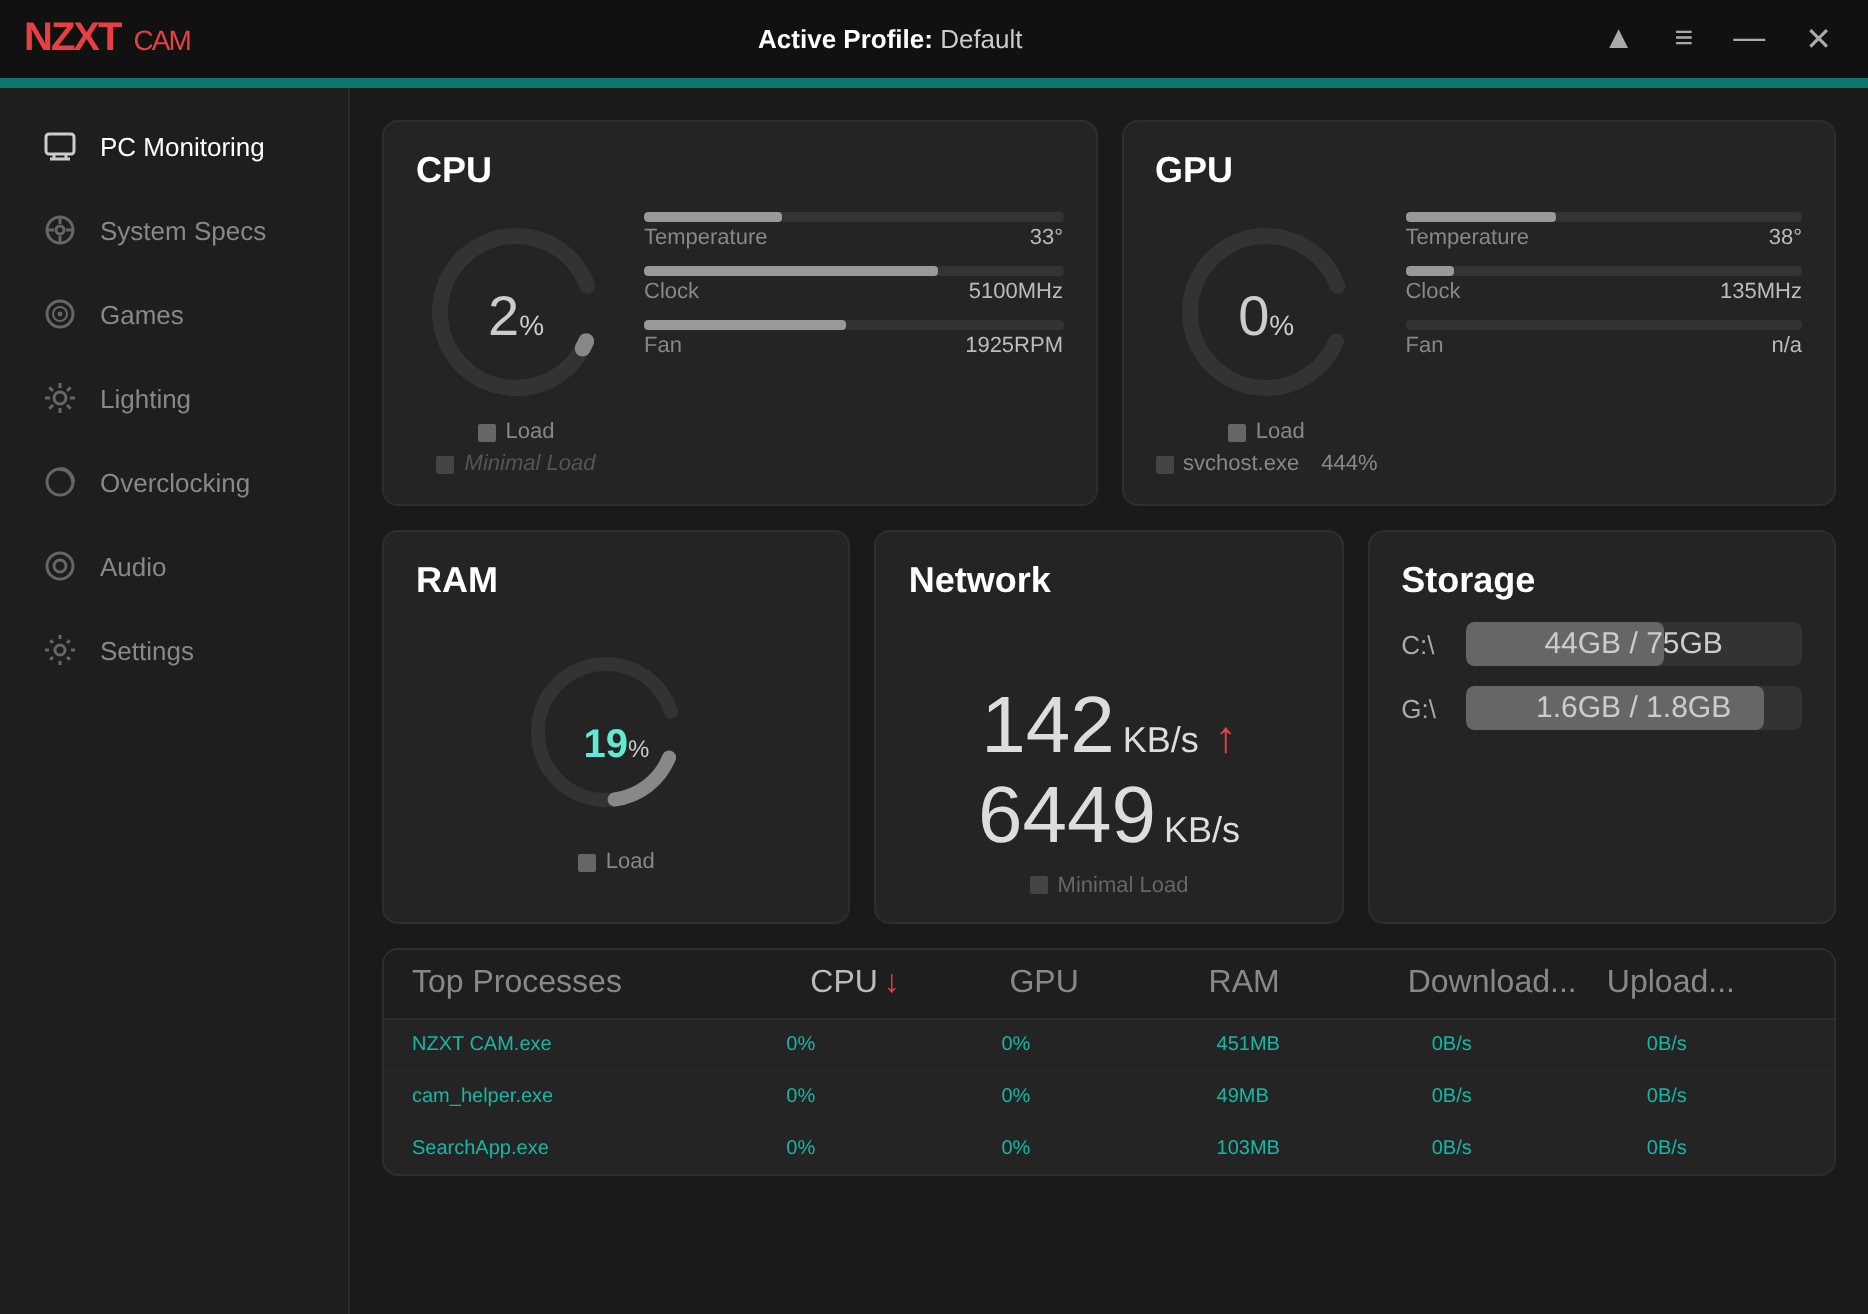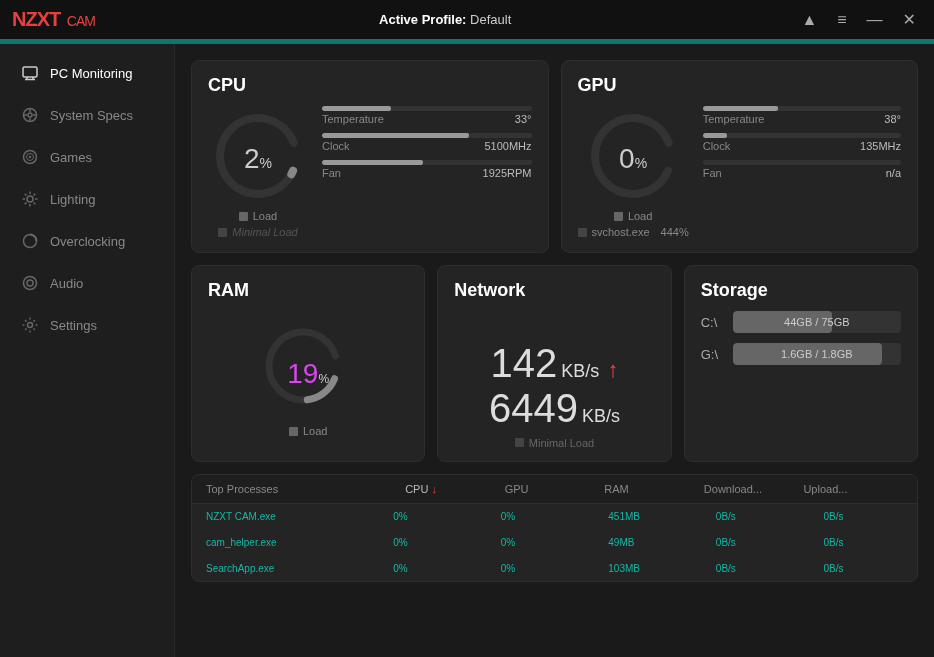--- a/index.html
+++ b/index.html
@@ -190,35 +190,35 @@
     }
     .network-row { display: flex; align-items: baseline; gap: 4px; }
     .network-min-load { font-size: 11px; color: #666; margin-top: 6px; display: flex; align-items: center; gap: 5px; }
 
     
     .storage-inner { display: flex; flex-direction: column; gap: 10px; }
     .storage-drive-row { display: flex; align-items: center; gap: 8px; }
     .drive-label { font-size: 13px; color: #aaa; min-width: 24px; }
     .drive-bar-outer { height: 22px; background: #333; border-radius: 4px; overflow: hidden; flex: 1; position: relative; }
     .drive-bar-inner { height: 100%; background: #555; border-radius: 4px; }
-    .drive-bar-text { position: absolute; top: 50%; left: 50%; transform: translate(-50%, -50%); font-size: 11px; color: #ccc; white-space: nowrap; }
+    .drive-bar-text { position: absolute; top: 50%; left: 50%; transform: translate(-50%, -50%); font-size: 15px; color: #ccc; white-space: nowrap; }
 
     
     .processes-table {
       background: #242424;
       border-radius: 8px;
       border: 1px solid #2e2e2e;
       overflow: hidden;
     }
     .table-header {
       display: grid;
       grid-template-columns: 2fr 1fr 1fr 1fr 1fr 1fr;
       background: #1e1e1e;
       padding: 8px 14px;
-      font-size: 11px;
+      font-size: 16px;
       color: #888;
       border-bottom: 1px solid #2e2e2e;
     }
     .table-header .col { display: flex; align-items: center; gap: 3px; }
     .table-header .col.sortable { color: #bbb; cursor: pointer; }
     .table-row {
       display: grid;
       grid-template-columns: 2fr 1fr 1fr 1fr 1fr 1fr;
       padding: 7px 14px;
       font-size: 10px;
@@ -461,21 +461,21 @@
       <div class="card">
         <div class="card-title">RAM</div>
         <div style="display:flex;align-items:center;justify-content:center;padding:10px 0;">
           <div class="gauge-area">
             <div class="gauge-container">
               <svg width="90" height="90" viewBox="0 0 90 90">
                 <circle cx="45" cy="45" r="34" fill="none" stroke="#333" stroke-width="7" stroke-dasharray="190 27" stroke-dashoffset="-13" stroke-linecap="round"></circle>
                 <circle cx="45" cy="45" r="34" fill="none" stroke="#888" stroke-width="7" stroke-dasharray="36 181" stroke-dashoffset="-13" stroke-linecap="round"></circle>
               </svg>
               <div style="position:absolute;top:50%;left:50%;transform:translate(-50%,-42%);text-align:center;">
-                <span style="font-size:28px;font-weight:400;color:#d946ef">19</span><span style="font-size:12px;color:#ccc">%</span>
+                <span style="font-size:20px;font-weight:700;color:#5eead4">19</span><span style="font-size:12px;color:#ccc">%</span>
               </div>
             </div>
             <div class="gauge-label">
               <span class="gauge-dot"></span>
               <span>Load</span>
             </div>
           </div>
         </div>
       </div>
 

